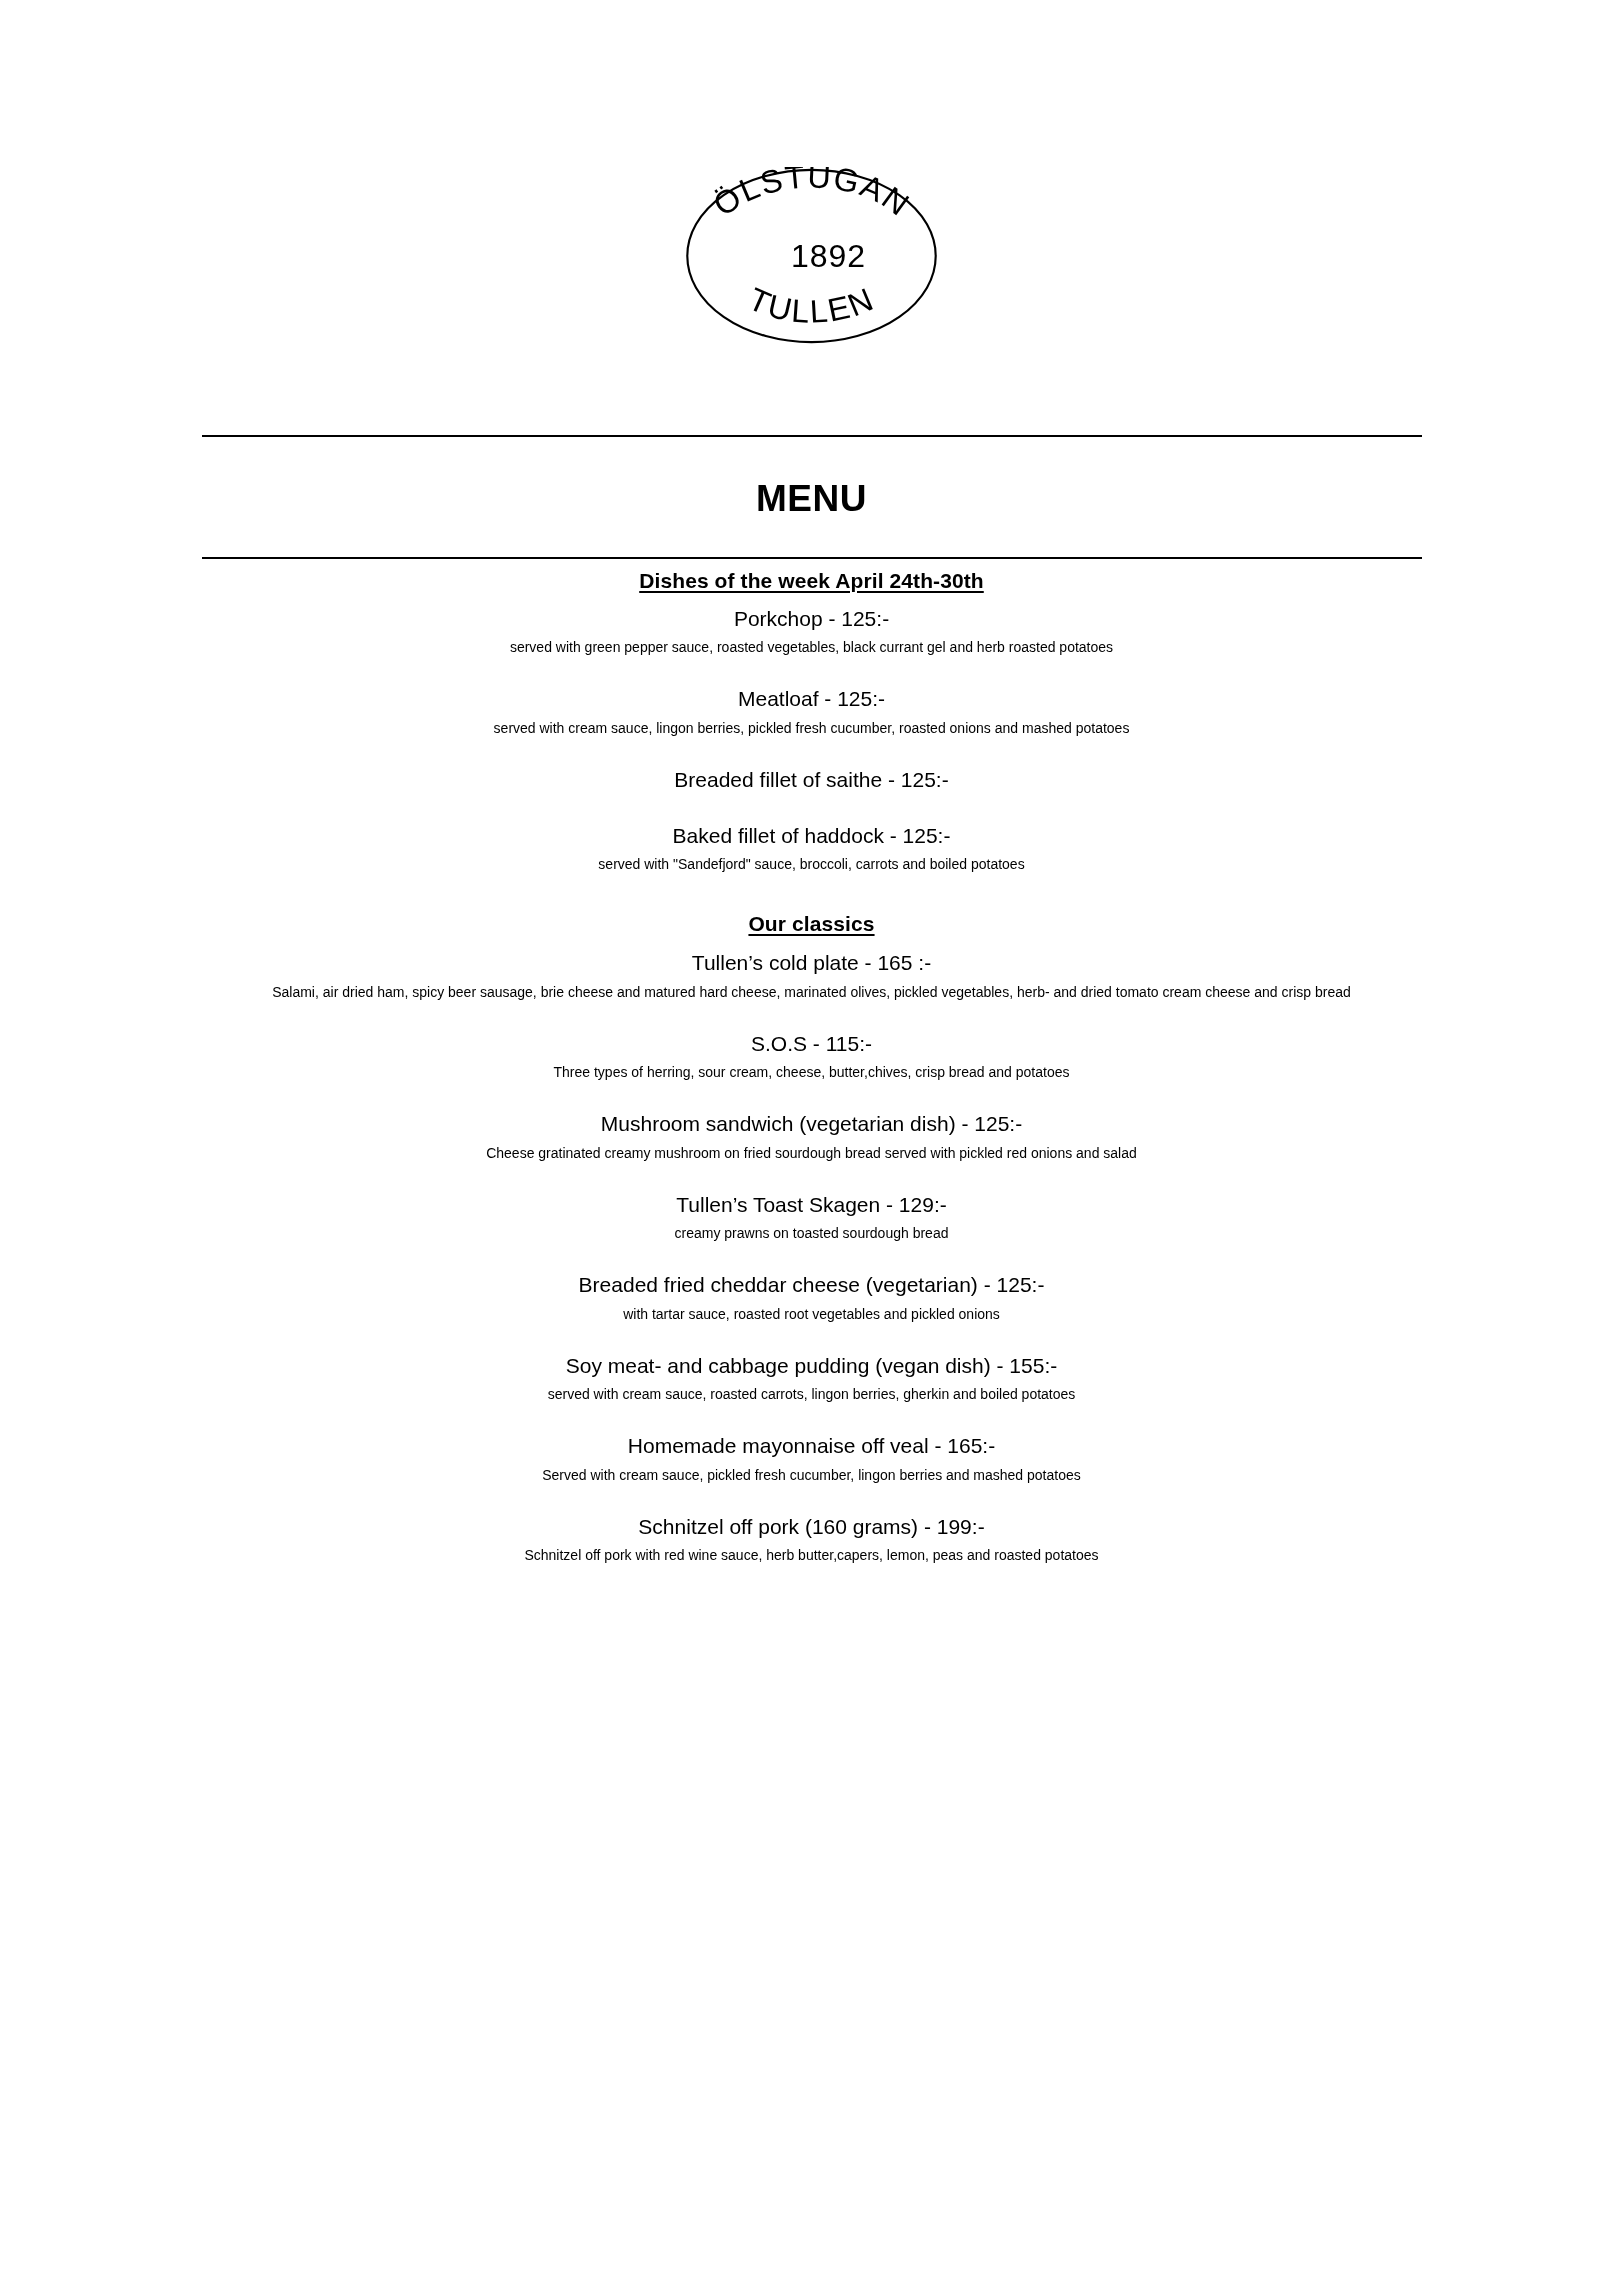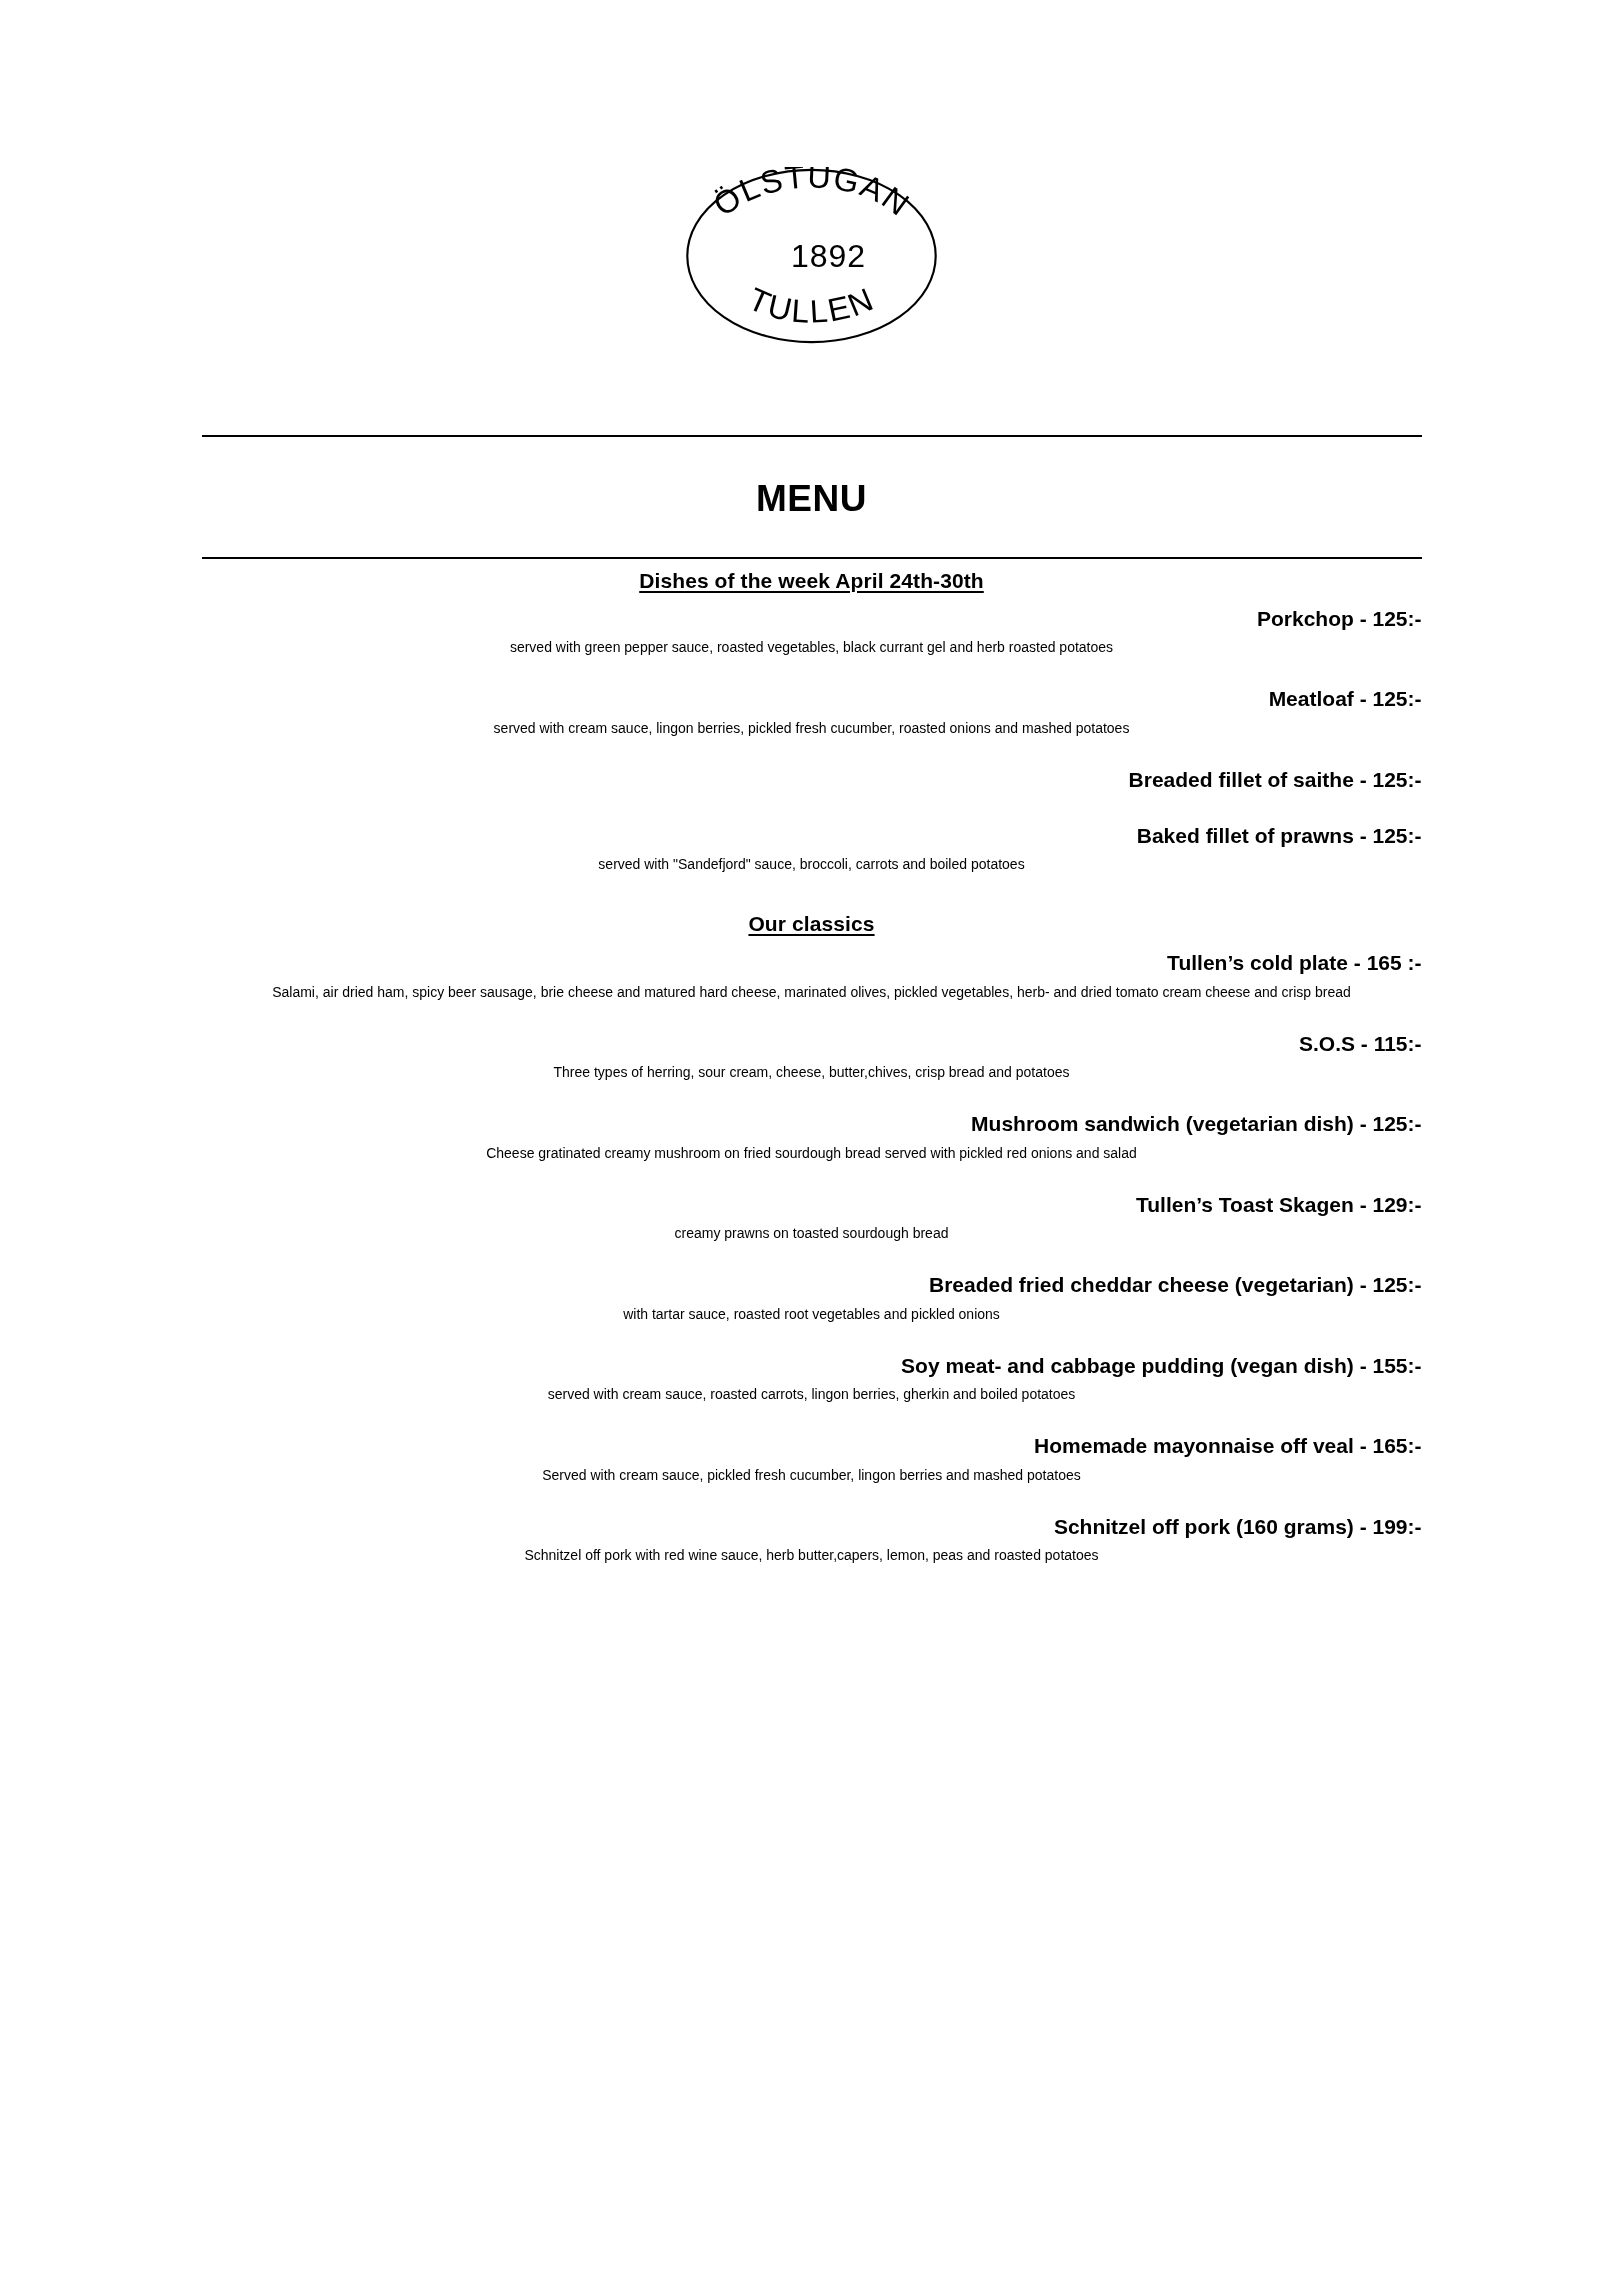--- a/index.html
+++ b/index.html
@@ -92,24 +92,23 @@
     margin-bottom: 13.7px;
   }
 
   .dish {
     margin: 0 0 27.4px 0;
   }
   .dish:last-child { margin-bottom: 0; }
 
   .dish-name {
     font-size: 21px;
-    font-weight: bold;
+    font-weight: normal;
     line-height: 1.35;
     margin: 0 0 4.9px 0;
-    text-align: right;
   }
   .dish-desc {
     font-size: 14px;
     font-weight: normal;
     line-height: 1.42;
     margin: 0 auto;
     max-width: 1157px;
   }
   .dish.wide .dish-desc { max-width: 1220px; }
 
@@ -158,21 +157,21 @@
       <div class="dish">
         <div class="dish-name">Meatloaf - 125:-</div>
         <div class="dish-desc">served with cream sauce, lingon berries, pickled fresh cucumber, roasted onions and mashed potatoes</div>
       </div>
 
       <div class="dish">
         <div class="dish-name">Breaded fillet of saithe - 125:-</div>
       </div>
 
       <div class="dish">
-        <div class="dish-name">Baked fillet of prawns - 125:-</div>
+        <div class="dish-name">Baked fillet of haddock - 125:-</div>
         <div class="dish-desc">served with "Sandefjord" sauce, broccoli, carrots and boiled potatoes</div>
       </div>
     </div>
 
     <div>
       <div class="section-heading classics">Our classics</div>
 
       <div class="dish wide">
         <div class="dish-name">Tullen’s cold plate - 165 :-</div>
         <div class="dish-desc">Salami, air dried ham, spicy beer sausage, brie cheese and matured hard cheese, marinated olives, pickled vegetables, herb- and dried tomato cream cheese and crisp bread</div>

